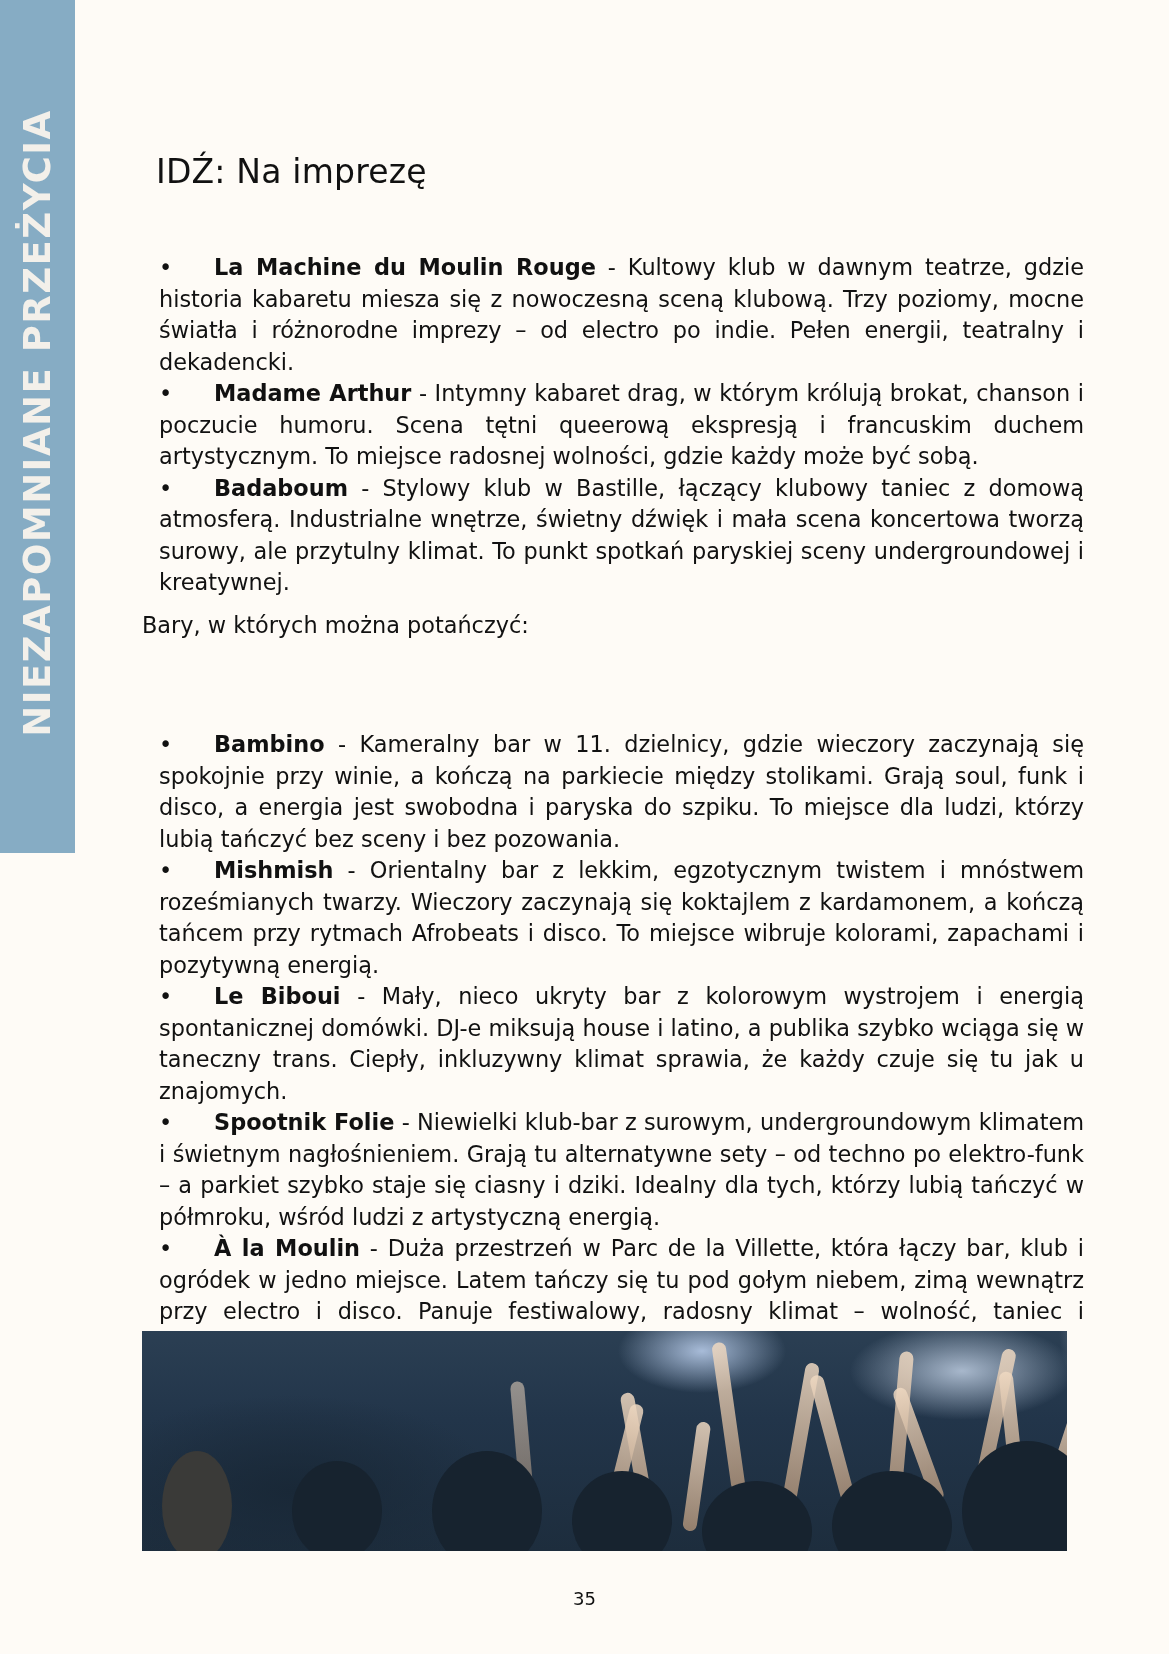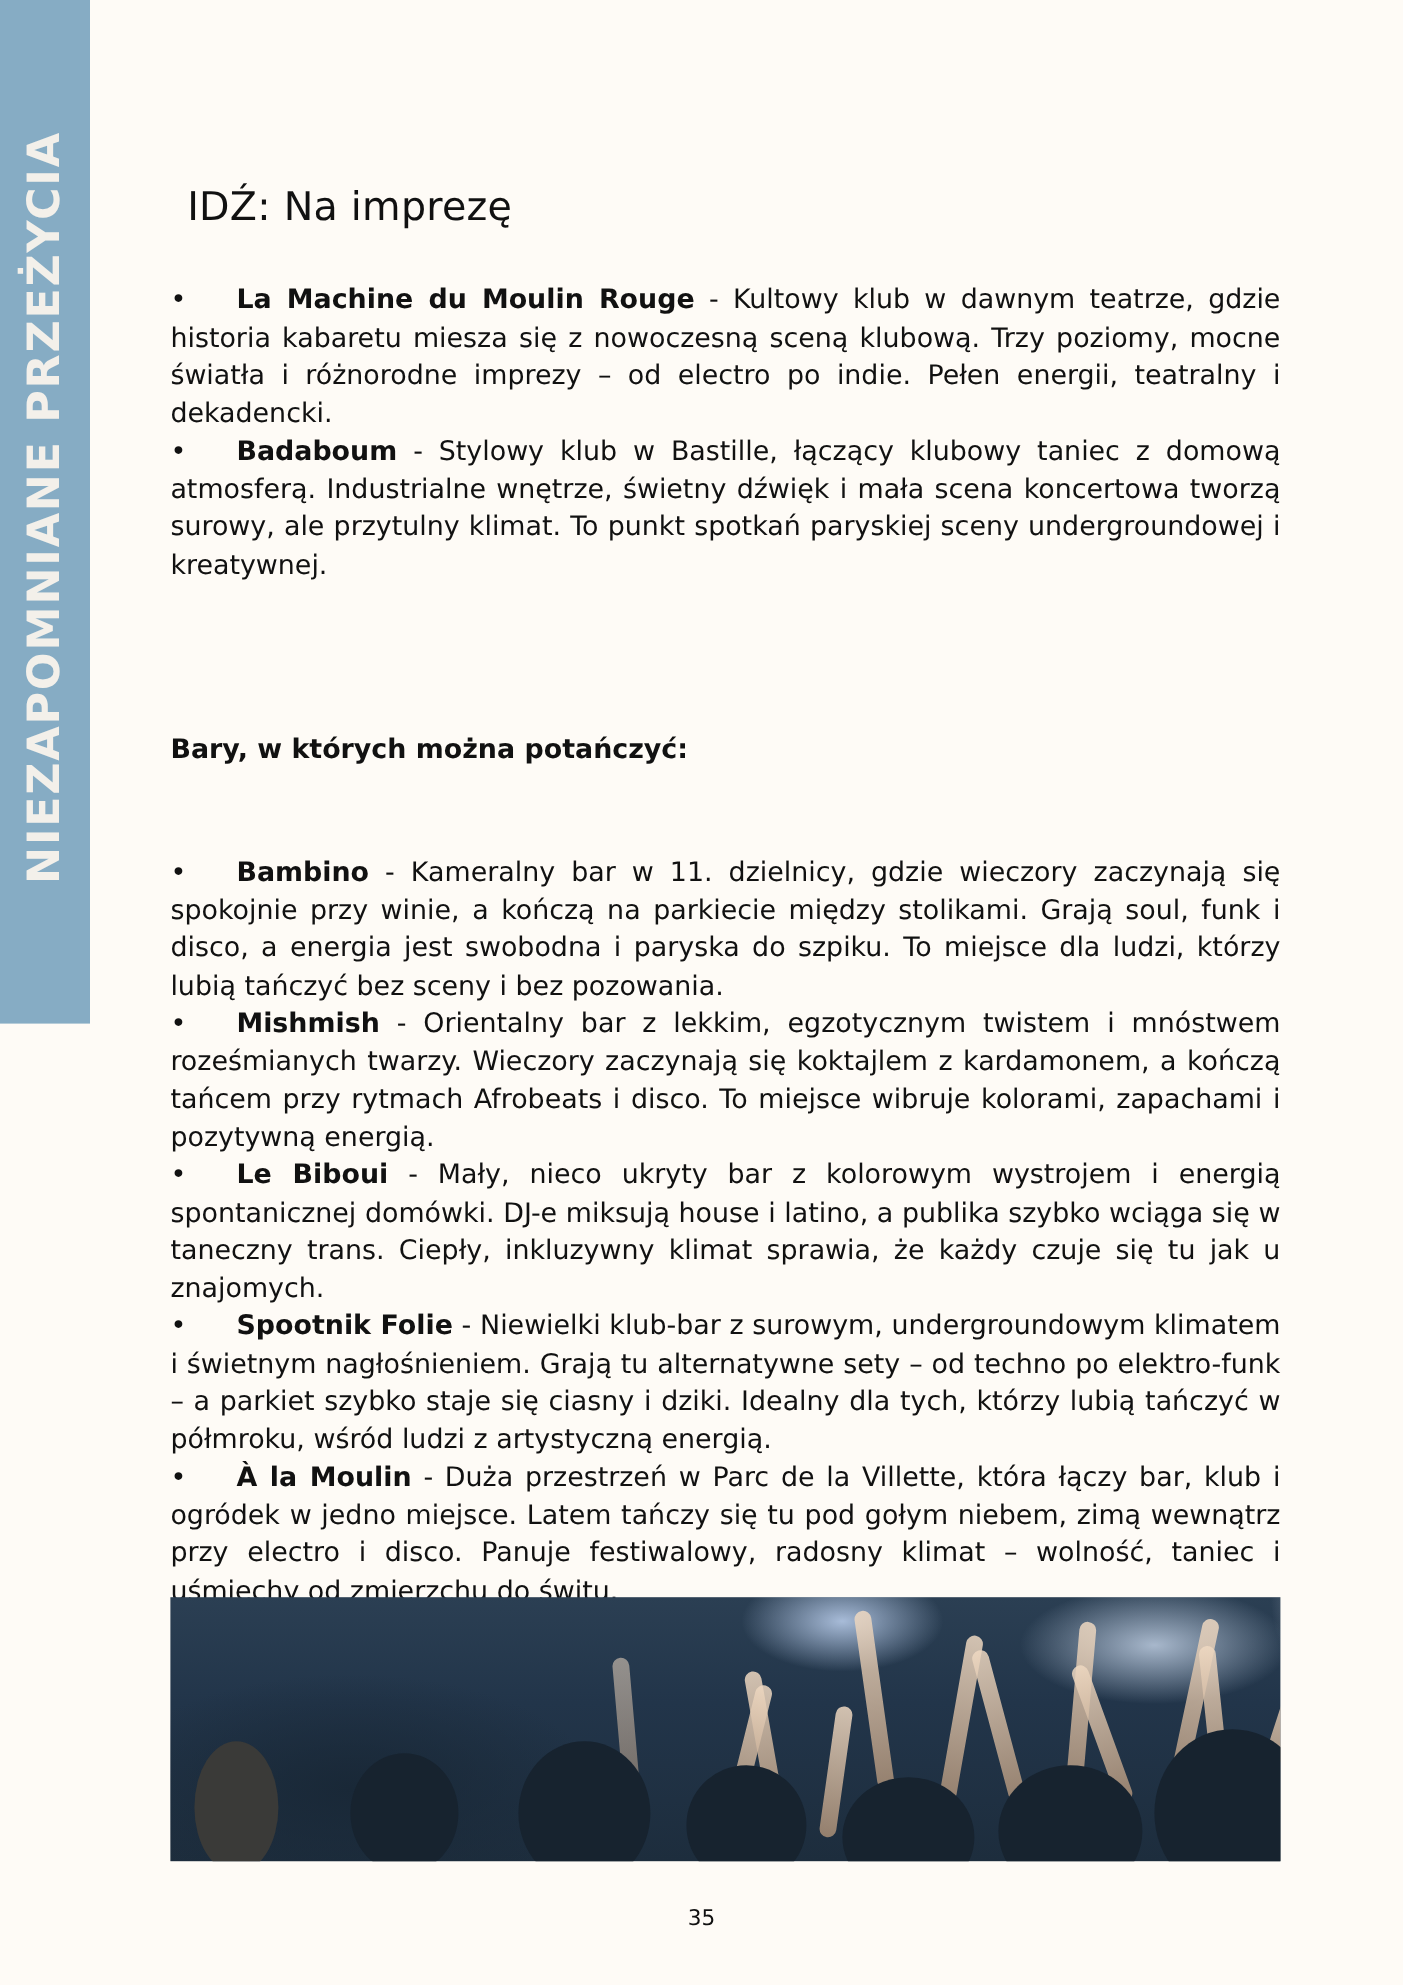--- a/index.html
+++ b/index.html
@@ -24,31 +24,31 @@
     .content {
       position: absolute; left: 142px; top: 0; width: 925px;
     }
     .title {
       position: absolute; top: 138px; left: 0;
       font-size: 33px; font-weight: normal; margin: 14px; color: #111;
       letter-spacing: 0.2px;
     }
     .list {
       position: absolute; left: 0; width: 925px;
-      margin: 0; padding: 0; list-style: none;
+      margin: 17px; padding: 0; list-style: none;
       font-size: 22.4px; line-height: 31.5px;
       text-align: justify; hyphens: manual;
     }
     .list li { margin: 0; padding: 0; }
     .bullet { display: inline-block; width: 55px; }
     .name { font-weight: bold; }
     #list1 { top: 235px; }
     .subheading {
       position: absolute; top: 612px; left: 0;
-      font-size: 22.4px; font-weight: bold; margin: 0;
+      font-size: 22.4px; font-weight: normal; margin: 0;
     }
     #list2 { top: 712px; }
     .photo {
       position: absolute; left: 142px; top: 1331px; width: 925px; height: 220px;
       overflow: hidden;
       background:
         radial-gradient(ellipse 120px 60px at 560px 20px, rgba(190,210,240,0.85), rgba(120,150,200,0) 70%),
         radial-gradient(ellipse 160px 70px at 820px 40px, rgba(200,215,235,0.8), rgba(120,150,200,0) 70%),
         radial-gradient(ellipse 90px 120px at 980px 0px, rgba(220,225,235,0.7), rgba(0,0,0,0) 70%),
         radial-gradient(ellipse 260px 120px at 150px 160px, rgba(25,40,55,1), rgba(25,40,55,0) 80%),
@@ -66,20 +66,21 @@
 
 <div class="sidebar">
   <div class="sidebar-label">NIEZAPOMNIANE PRZEŻYCIA</div>
 </div>
 
 <div class="content">
   <h1 class="title">IDŹ: Na imprezę</h1>
 
   <ul class="list" id="list1">
     <li><span class="bullet">•</span><span class="name">La Machine du Moulin Rouge</span><span> - Kultowy klub w dawnym teatrze, gdzie historia kabaretu miesza się z nowoczesną sceną klubową. Trzy poziomy, mocne światła i różnorodne imprezy – od electro po indie. Pełen energii, teatralny i dekadencki.</span></li>
+    <li><span class="bullet">•</span><span class="name">Madame Arthur</span><span> - Intymny kabaret drag, w którym królują brokat, chanson i poczucie humoru. Scena tętni queerową ekspresją i francuskim duchem artystycznym. To miejsce radosnej wolności, gdzie każdy może być sobą.</span></li>
     <li><span class="bullet">•</span><span class="name">Badaboum</span><span> - Stylowy klub w Bastille, łączący klubowy taniec z domową atmosferą. Industrialne wnętrze, świetny dźwięk i mała scena koncertowa tworzą surowy, ale przytulny klimat. To punkt spotkań paryskiej sceny undergroundowej i kreatywnej.</span></li>
   </ul>
 
   <h2 class="subheading">Bary, w których można potańczyć:</h2>
 
   <ul class="list" id="list2">
     <li><span class="bullet">•</span><span class="name">Bambino</span><span> - Kameralny bar w 11. dzielnicy, gdzie wieczory zaczynają się spokojnie przy winie, a kończą na parkiecie między stolikami. Grają soul, funk i disco, a energia jest swobodna i paryska do szpiku. To miejsce dla ludzi, którzy lubią tańczyć bez sceny i bez pozowania.</span></li>
     <li><span class="bullet">•</span><span class="name">Mishmish</span><span> - Orientalny bar z lekkim, egzotycznym twistem i mnóstwem roześmianych twarzy. Wieczory zaczynają się koktajlem z kardamonem, a kończą tańcem przy rytmach Afrobeats i disco. To miejsce wibruje kolorami, zapachami i pozytywną energią.</span></li>
     <li><span class="bullet">•</span><span class="name">Le Biboui</span><span> - Mały, nieco ukryty bar z kolorowym wystrojem i energią spontanicznej domówki. DJ-e miksują house i latino, a publika szybko wciąga się w taneczny trans. Ciepły, inkluzywny klimat sprawia, że każdy czuje się tu jak u znajomych.</span></li>
     <li><span class="bullet">•</span><span class="name">Spootnik Folie</span><span> - Niewielki klub-bar z surowym, undergroundowym klimatem i świetnym nagłośnieniem. Grają tu alternatywne sety – od techno po elektro-funk – a parkiet szybko staje się ciasny i dziki. Idealny dla tych, którzy lubią tańczyć w półmroku, wśród ludzi z artystyczną energią.</span></li>

